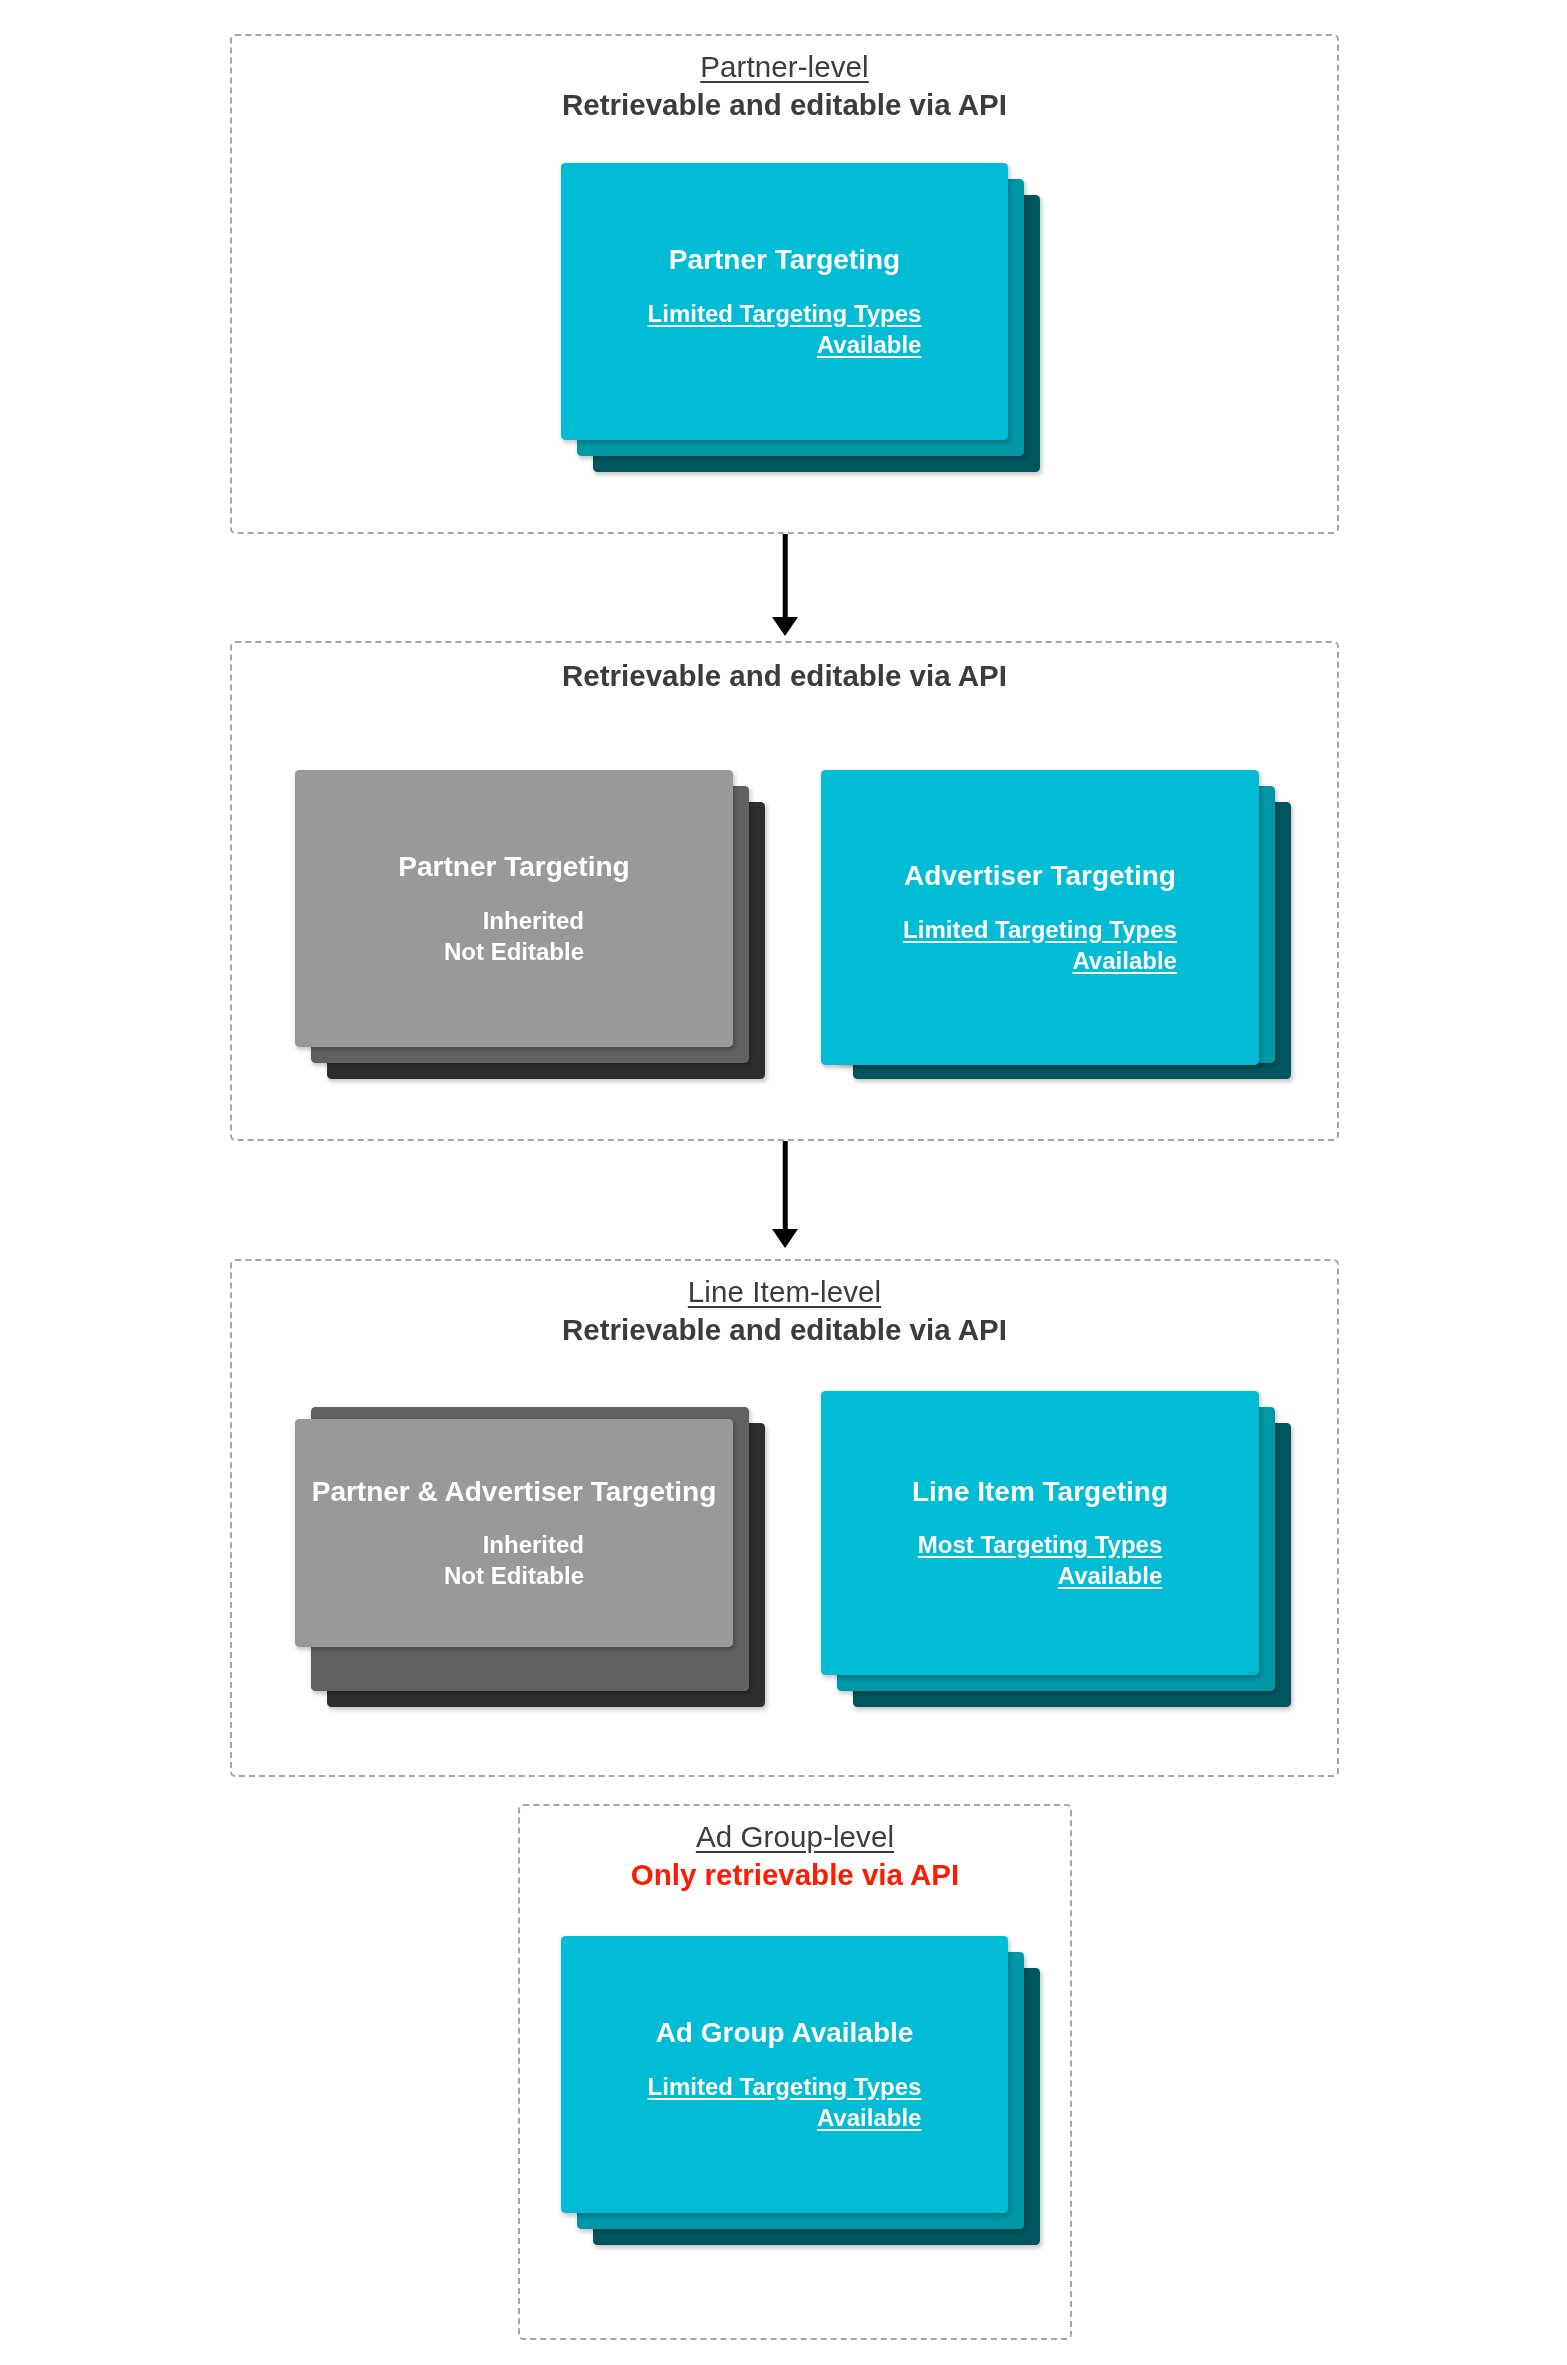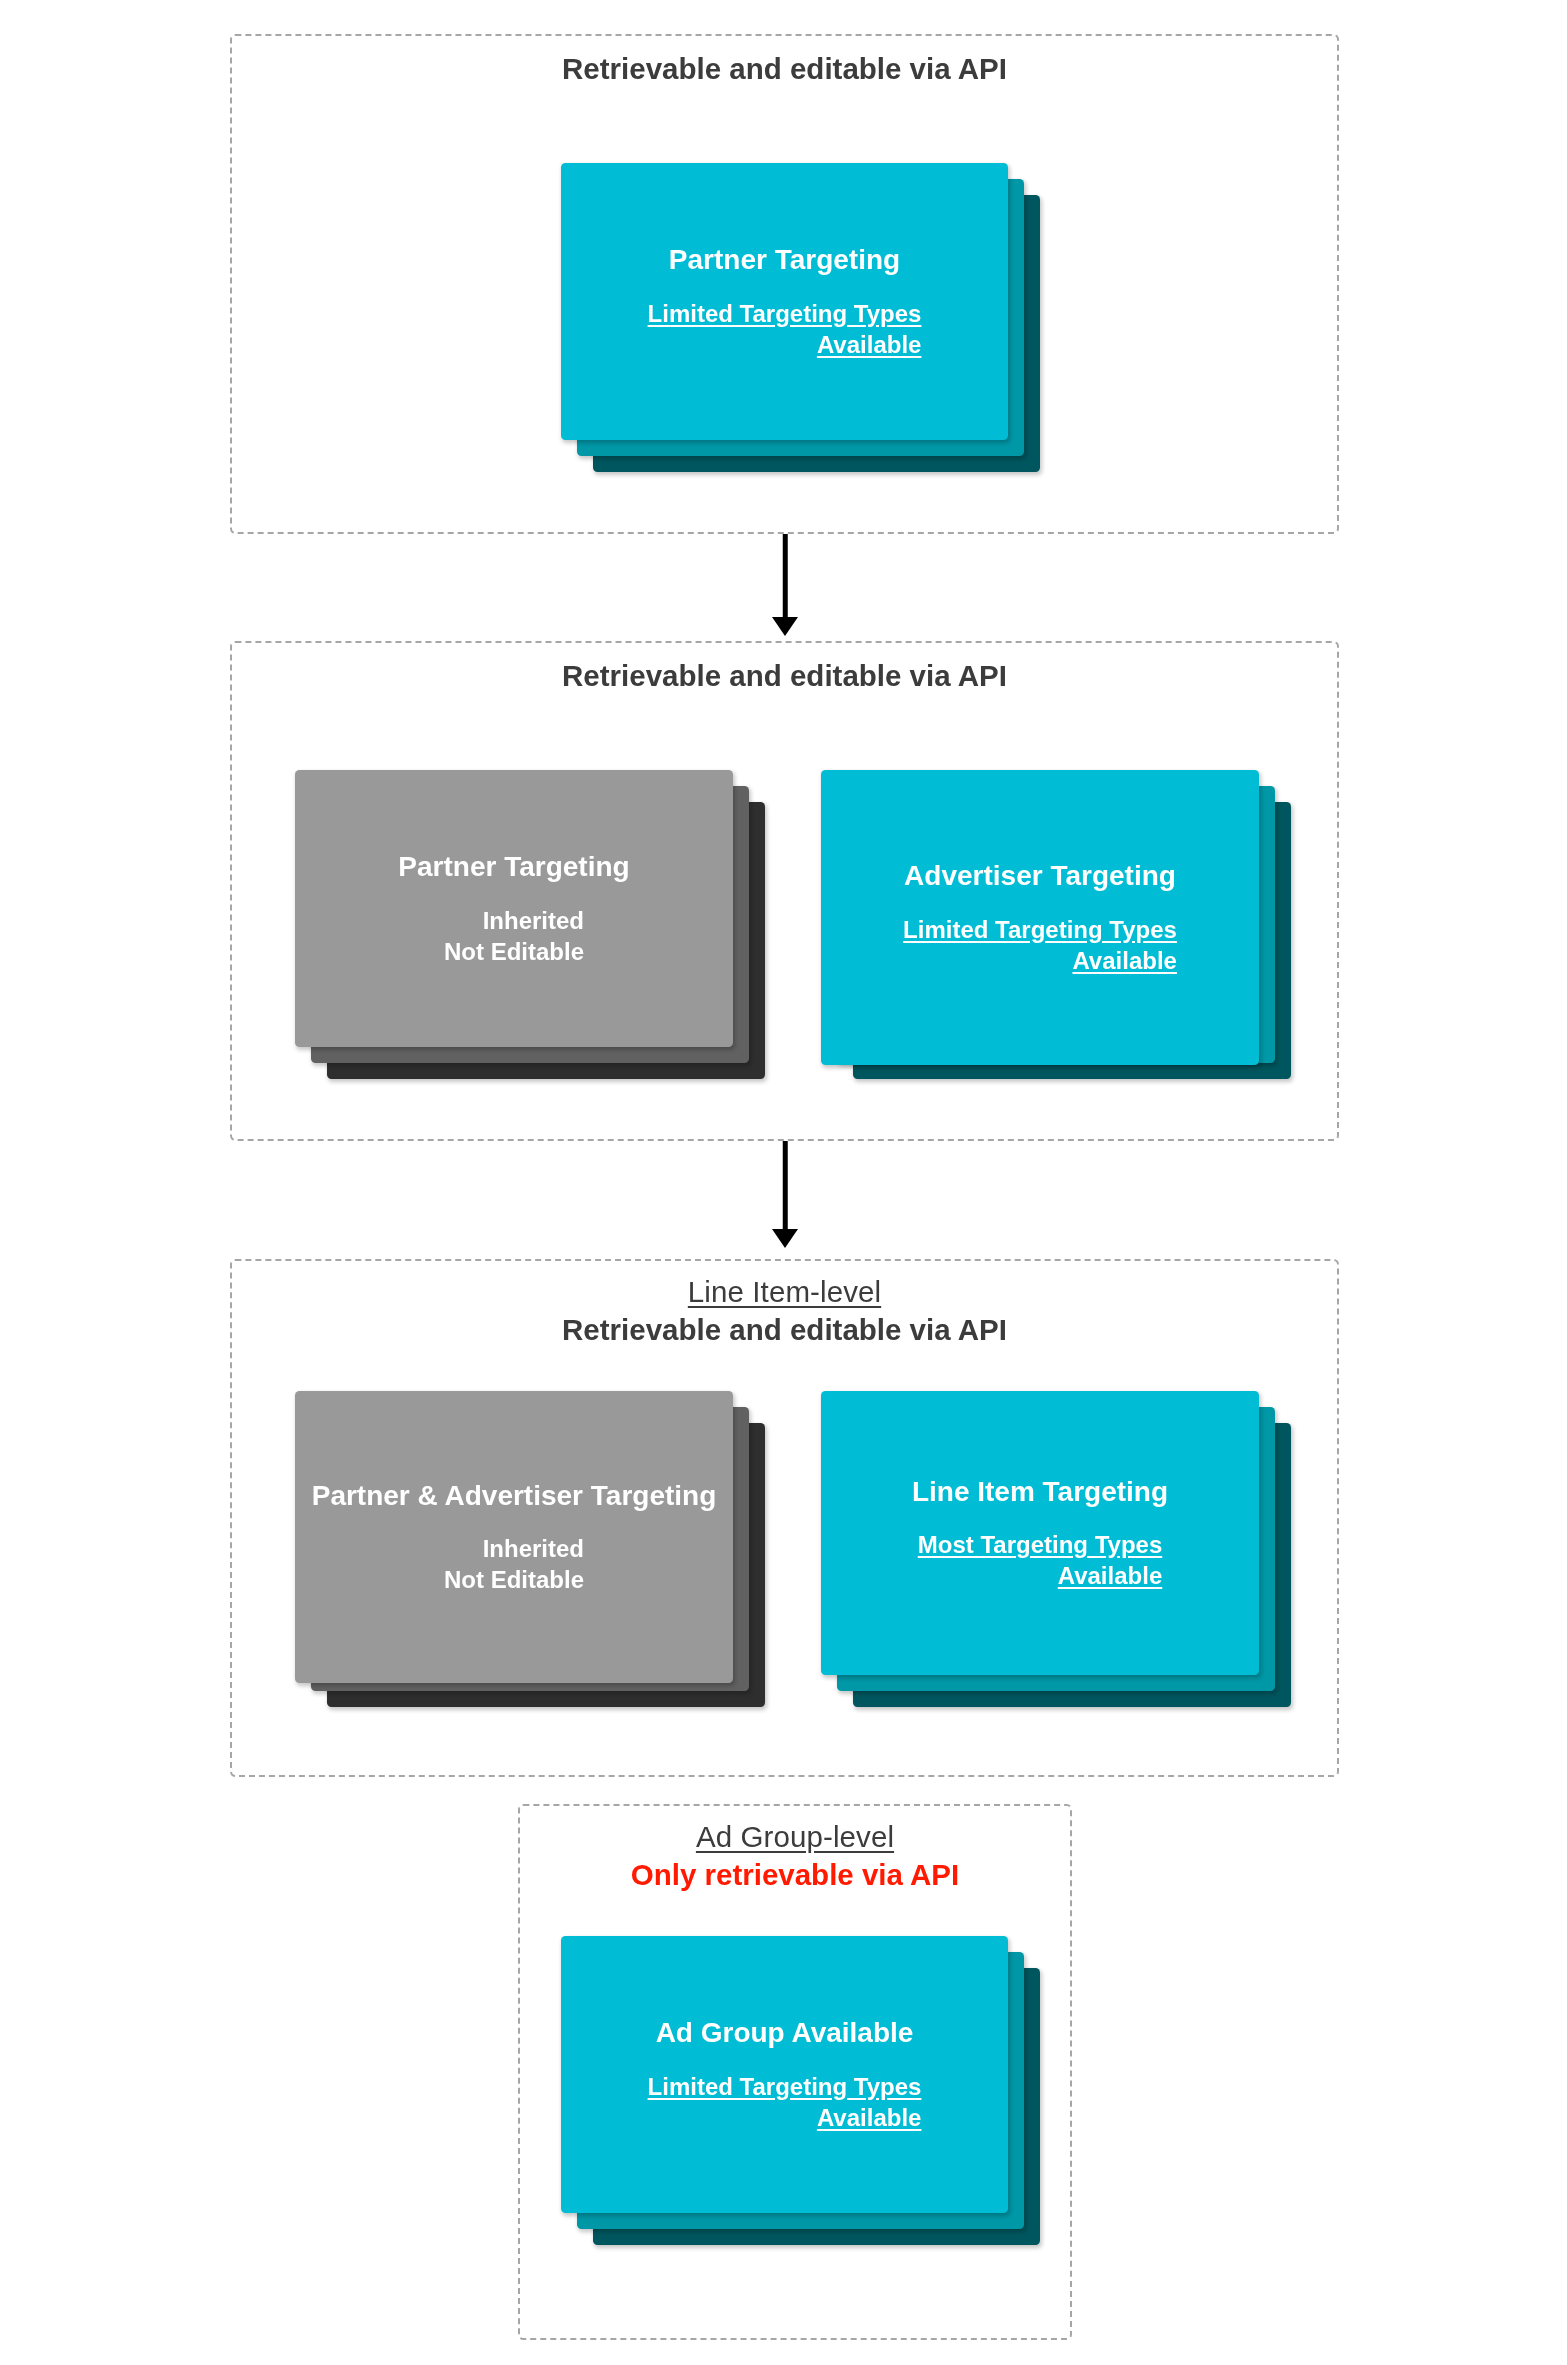--- a/index.html
+++ b/index.html
@@ -139,20 +139,21 @@
   }
 </style>
 </head>
 <body>
 
 <div class="canvas">
 
   <div class="level-box" style="left:230px; top:34px; width:1109px; height:500px;">
 
     <div class="level-heading" style="top:12.5px;">
+      <span class="level-name">Partner-level</span>
       <span class="level-status">Retrievable and editable via API</span>
     </div>
 
     <div class="card-stack cyan" style="left:329px; top:127px; width:464px; height:313px;">
       <div class="card-layer back" style="width:447px; height:277px;"></div>
       <div class="card-layer mid" style="width:447px; height:277px;"></div>
       <div class="card-layer front" style="width:447px; height:277px;">
         <div class="card-title">Partner Targeting</div>
         <div class="card-sub underlined">
           <span>Limited Targeting Types</span><br>
@@ -206,21 +207,21 @@
   <div class="level-box" style="left:230px; top:1259px; width:1109px; height:518px;">
 
     <div class="level-heading" style="top:12.5px;">
       <span class="level-name">Line Item-level</span>
       <span class="level-status">Retrievable and editable via API</span>
     </div>
 
     <div class="card-stack grey" style="left:63px; top:130px; width:464px; height:321px;">
       <div class="card-layer back" style="width:438px; height:284px;"></div>
       <div class="card-layer mid" style="width:438px; height:284px;"></div>
-      <div class="card-layer front" style="width:438px; height:292px;">
+      <div class="card-layer front" style="width:438px; height:228px;margin-top:28px;">
         <div class="card-title">Partner &amp; Advertiser Targeting</div>
         <div class="card-sub">
           <span>Inherited</span><br>
           <span>Not Editable</span>
         </div>
       </div>
     </div>
 
     <div class="card-stack cyan" style="left:589px; top:130px; width:464px; height:321px;">
       <div class="card-layer back" style="width:438px; height:284px;"></div>

